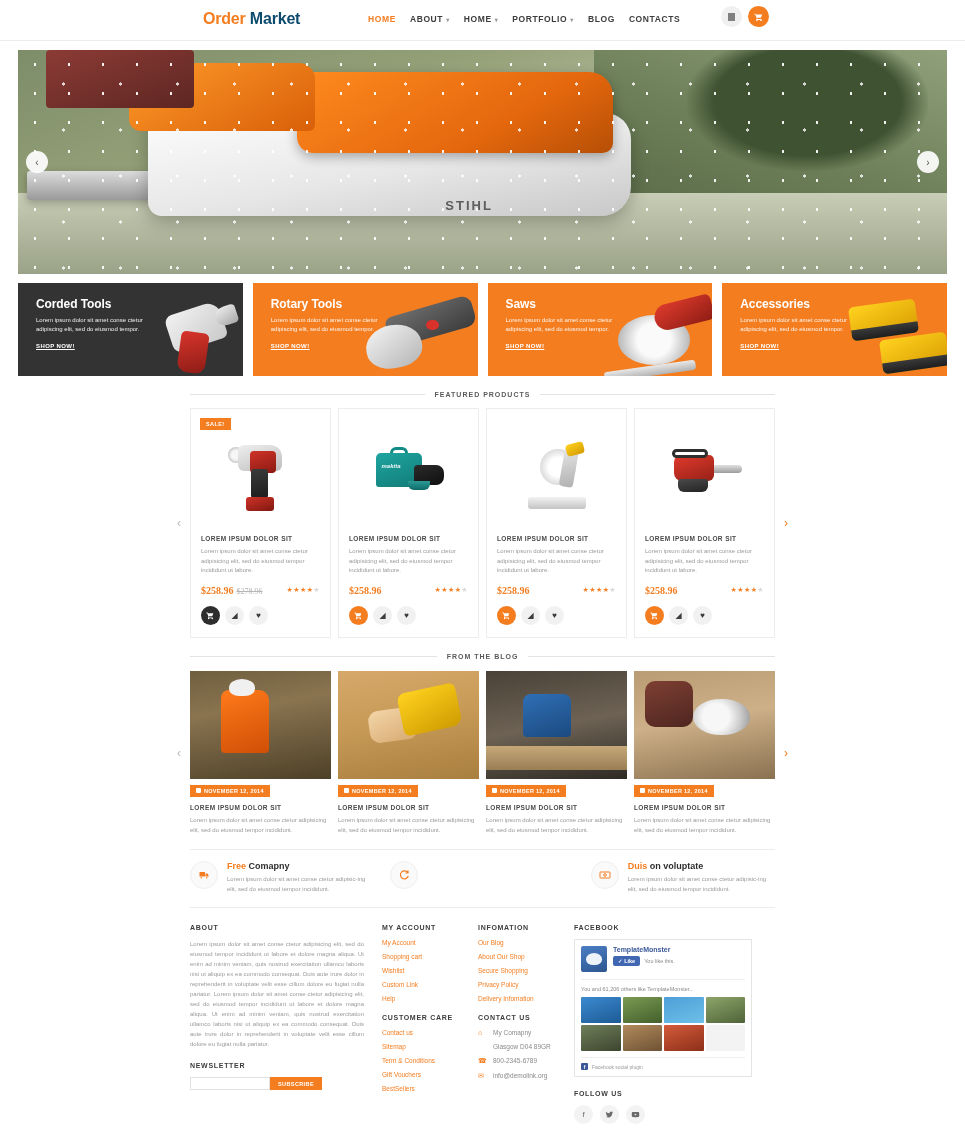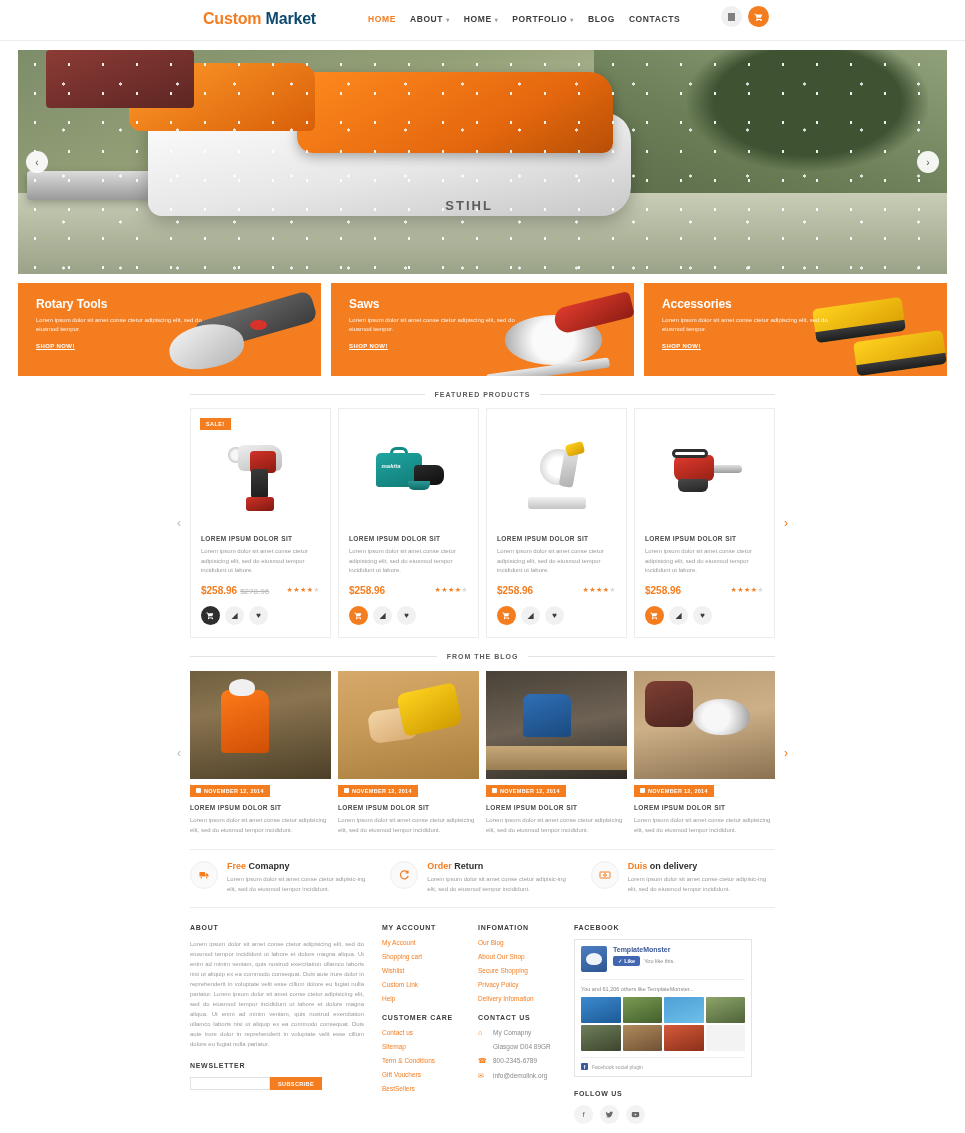--- a/index.html
+++ b/index.html
@@ -184,21 +184,21 @@
   .cs-bar { position:absolute; left:40px; top:26px; width:34px; height:8px;
     background:linear-gradient(180deg,#e0e0e0,#9c9c9c); border-radius:2px 6px 6px 2px; }
   .cs-grip { position:absolute; left:4px; top:10px; width:36px; height:9px;
     border:3px solid #2e2e2e; border-radius:6px; }
   .cs-low { position:absolute; left:10px; top:40px; width:30px; height:13px;
     background:linear-gradient(170deg,#4a4a4a,#242424); border-radius:3px 3px 6px 6px; }
 
   .prod-name { font-size:6.5px; font-weight:bold; color:#4a4a4a; letter-spacing:.4px; margin-top:9px; }
   .prod-desc { font-size:6px; line-height:9.5px; color:#9a9a9a; margin-top:5px; }
   .price-row { display:flex; align-items:center; justify-content:space-between; margin-top:9px; }
-  .price { font-size:10px; color:#f47d20; font-weight:bold; }
+  .price { font-size:10px; color:#f47d20; font-weight:bold;font-family:Liberation Serif, serif; }
   .price .old { font-size:8px; color:#b6b6b6; text-decoration:line-through; font-weight:normal; margin-left:3px; }
   .stars { font-size:7px; color:#f47d20; letter-spacing:.4px; }
   .stars .off { color:#d8d8d8; }
   .act-row { display:flex; gap:5px; margin-top:10px; }
   .act { width:19px; height:19px; border-radius:50%; background:#f1f1f1;
     display:flex; align-items:center; justify-content:center; font-size:8px; color:#3c3c3c; cursor:pointer; }
   .act.cart { background:#f47d20; color:#fff; }
   .act.cart.dark { background:#2e2e2e; color:#fff; }
   .side-arrow { position:absolute; top:50%; transform:translateY(-50%); font-size:12px;
     color:#b8b8b8; cursor:pointer; }
@@ -284,21 +284,21 @@
   .soc { width:19px; height:19px; border-radius:50%; background:#f3f3f3; display:flex;
     align-items:center; justify-content:center; font-size:8px; color:#6a6a6a; cursor:pointer; }
 </style>
 </head>
 <body>
 
 <div class="page">
 
   <div class="header">
     <div class="logo">
-      <span class="t1">Custom</span>
+      <span class="t1">Order</span>
       <span class="t2">Market</span>
     </div>
     <div class="nav">
       <a href="#" class="active">
           <span>HOME</span>
         </a>
       <a href="#">
           <span>ABOUT</span>
           <span class="caret">▾</span>
         </a>
@@ -340,20 +340,30 @@
       <div class="saw-glove"></div>
       <div class="saw-sleeve"></div>
       <div class="saw-text">STIHL</div>
       <div class="snow"></div>
     </div>
     <div class="hero-arrow left">‹</div>
     <div class="hero-arrow right">›</div>
   </div>
 
   <div class="cats">
+    <div class="cat dark">
+      <h3>Corded Tools</h3>
+      <p>Lorem ipsum dolor sit amet conse ctetur adipiscing elit, sed do eiusmod tempor.</p>
+      <a href="#" class="shop">SHOP NOW!</a>
+      <div class="cat-img">
+        <div class="d-body"></div>
+          <div class="d-grip"></div>
+          <div class="d-chuck"></div>
+      </div>
+    </div>
     <div class="cat">
       <h3>Rotary Tools</h3>
       <p>Lorem ipsum dolor sit amet conse ctetur adipiscing elit, sed do eiusmod tempor.</p>
       <a href="#" class="shop">SHOP NOW!</a>
       <div class="cat-img">
         <div class="g-body"></div>
           <div class="g-disc"></div>
           <div class="g-knob"></div>
       </div>
     </div>
@@ -563,34 +573,30 @@
         <h4><span class="o">Free</span><span> Comapny</span></h4>
         <p>Lorem ipsum dolor sit amet conse ctetur adipisic-ing elit, sed do eiusmod tempor incididunt.</p>
       </div>
     </div>
     <div class="svc">
       <div class="svc-ic">
           <svg width="12" height="12" viewBox="0 0 24 24" fill="none" stroke="#f47d20" stroke-width="2.4">
             <path d="M20 8a8 8 0 10.5 6M20 3v5h-5"></path>
           </svg>
         </div>
-      <div>
-        <h4><span class="o">Order</span><span> Return</span></h4>
-        <p>Lorem ipsum dolor sit amet conse ctetur adipisic-ing elit, sed do eiusmod tempor incididunt.</p>
-      </div>
     </div>
     <div class="svc">
       <div class="svc-ic">
           <svg width="12" height="12" viewBox="0 0 24 24" fill="none" stroke="#f47d20" stroke-width="2">
             <rect x="2" y="6" width="20" height="12" rx="1"></rect>
             <circle cx="12" cy="12" r="2.6"></circle>
           </svg>
         </div>
       <div>
-        <h4><span class="o">Duis</span><span> on delivery</span></h4>
+        <h4><span class="o">Duis</span><span> on voluptate</span></h4>
         <p>Lorem ipsum dolor sit amet conse ctetur adipisic-ing elit, sed do eiusmod tempor incididunt.</p>
       </div>
     </div>
   </div>
 
   <div class="footer">
 
     <div class="fcol-1">
       <div class="fh">ABOUT</div>
       <div class="fp">Lorem ipsum dolor sit amet conse ctetur adipisicing elit, sed do eiusmod tempor incididunt ut labore et dolore magna aliqua. Ut enim ad minim veniam, quis nostrud exercitation ullamco laboris nisi ut aliquip ex ea commodo consequat. Duis aute irure dolor in reprehenderit in voluptate velit esse cillum dolore eu fugiat nulla pariatur. Lorem ipsum dolor sit amet conse ctetur adipisicing elit, sed do eiusmod tempor incididunt ut labore et dolore magna aliqua. Ut enim ad minim veniam, quis nostrud exercitation ullamco laboris nisi ut aliquip ex ea commodo consequat. Duis aute irure dolor in reprehenderit in voluptate velit esse cillum dolore eu fugiat nulla pariatur.</div>

